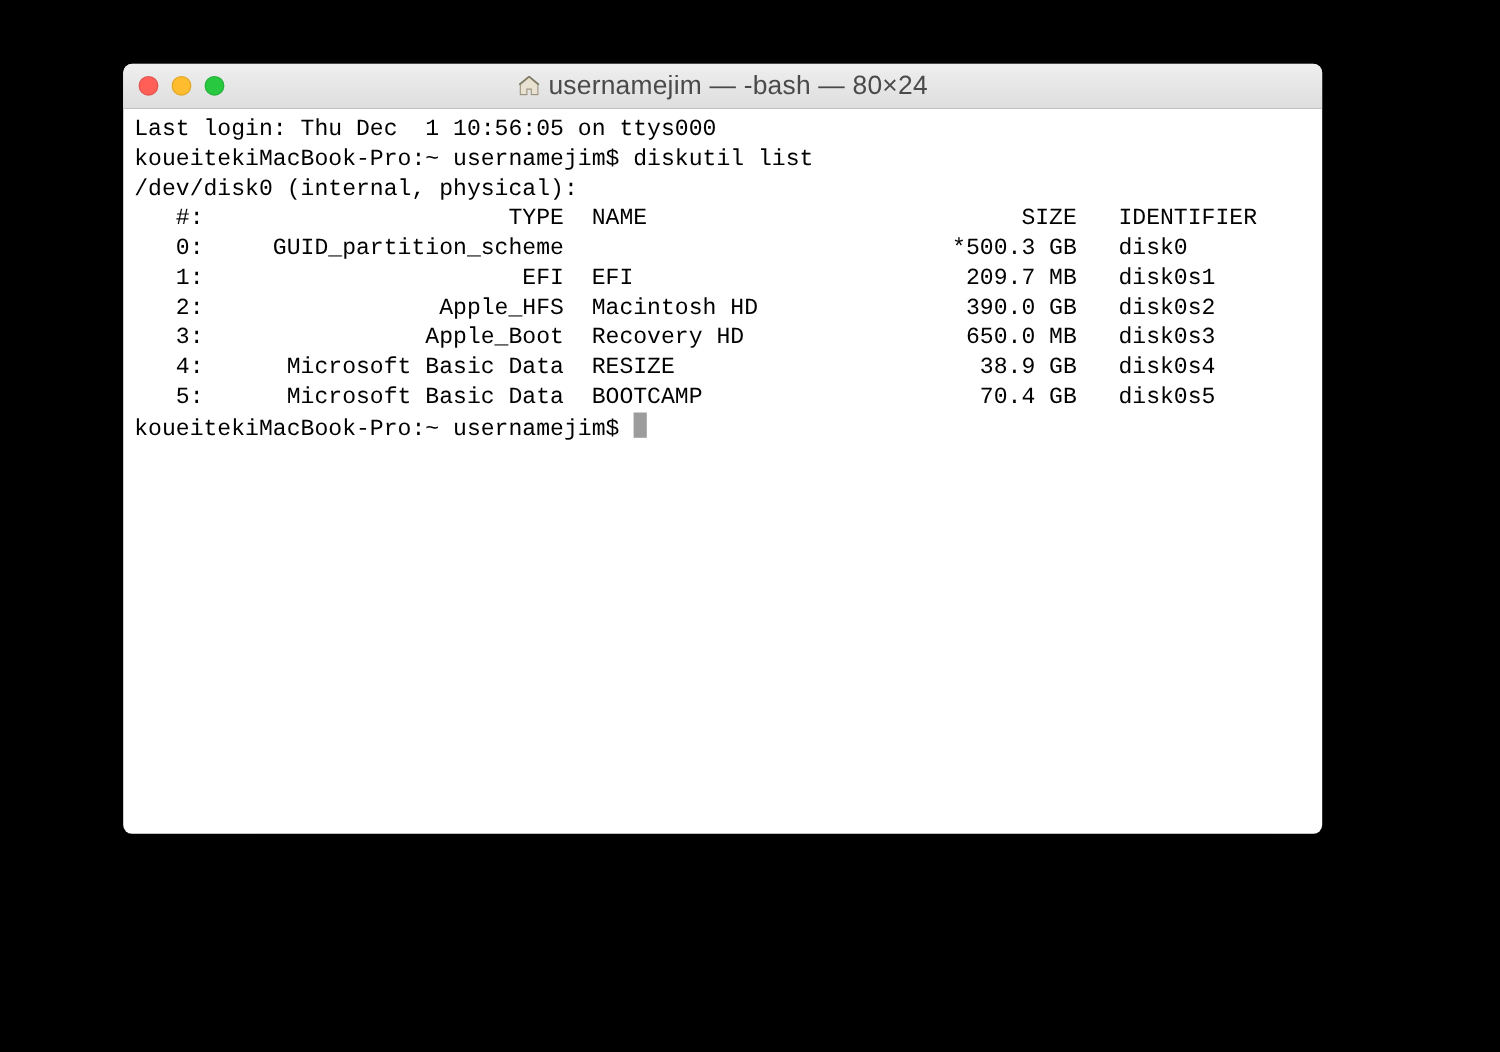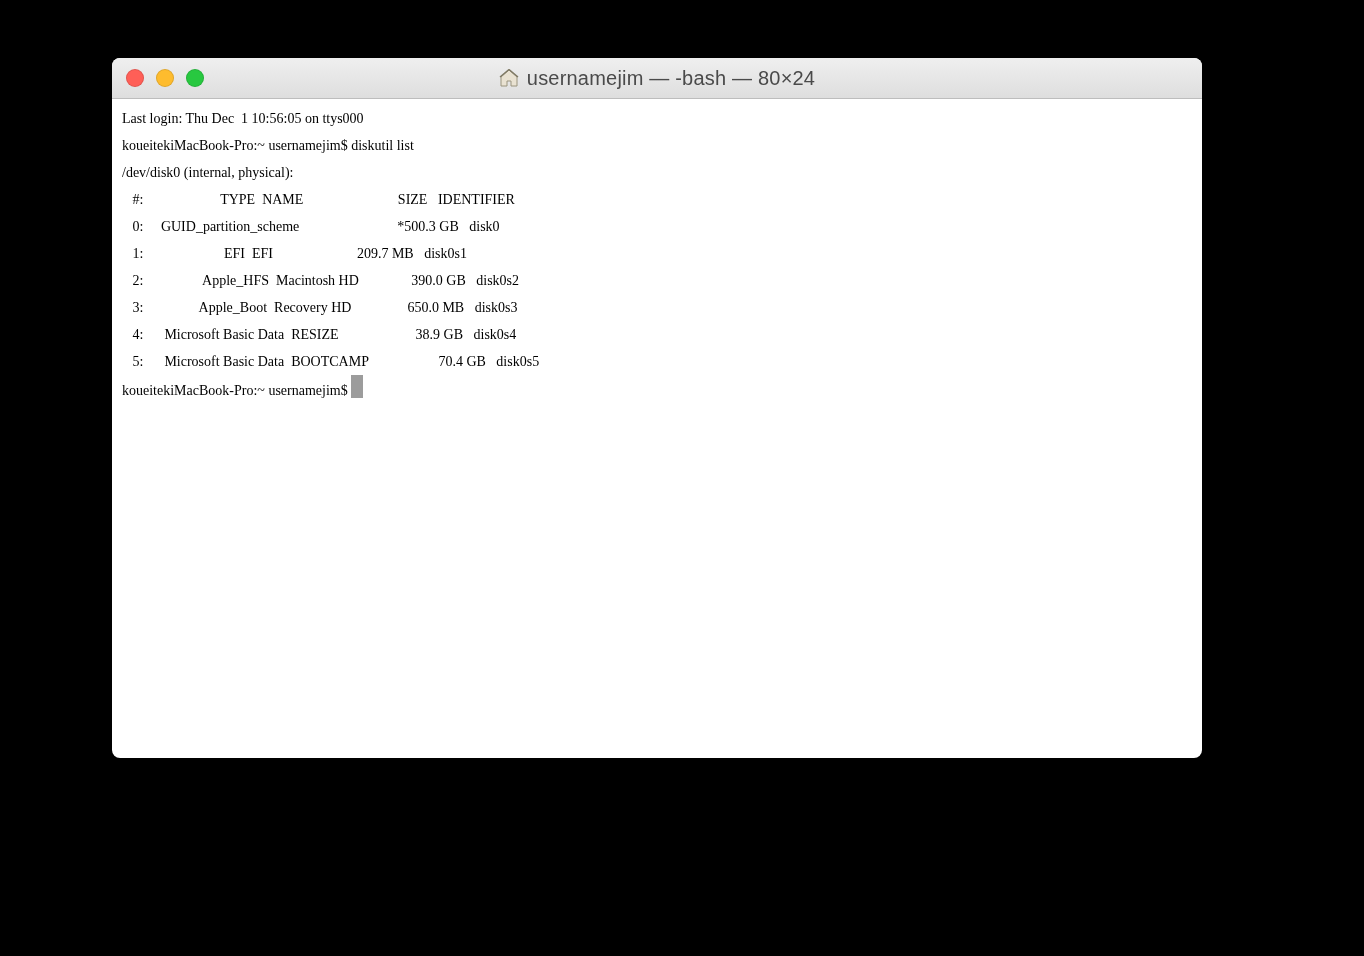--- a/index.html
+++ b/index.html
@@ -52,33 +52,33 @@
     position: absolute;
     left: 0; right: 0;
     text-align: center;
     pointer-events: none;
     display: flex;
     justify-content: center;
     align-items: center;
     gap: 8px;
   }
   .title-text {
-    font-size: 20px;
+    font-size: 24px;
     color: #4a4a4a;
     font-weight: 400;
     letter-spacing: 0.2px;
   }
   .home-icon svg {
     display: block;
   }
 
   .terminal {
     padding: 6px 10px 10px 10px;
-    font-family: Liberation Serif, serif;
-    font-size: 14px;
+    font-family: Liberation Mono, monospace;
+    font-size: 21px;
     line-height: 27px;
     color: #000;
     white-space: pre;
     letter-spacing: 0px;
   }
 
   .cursor {
     display: inline-block;
     width: 12px;
     height: 23px;

